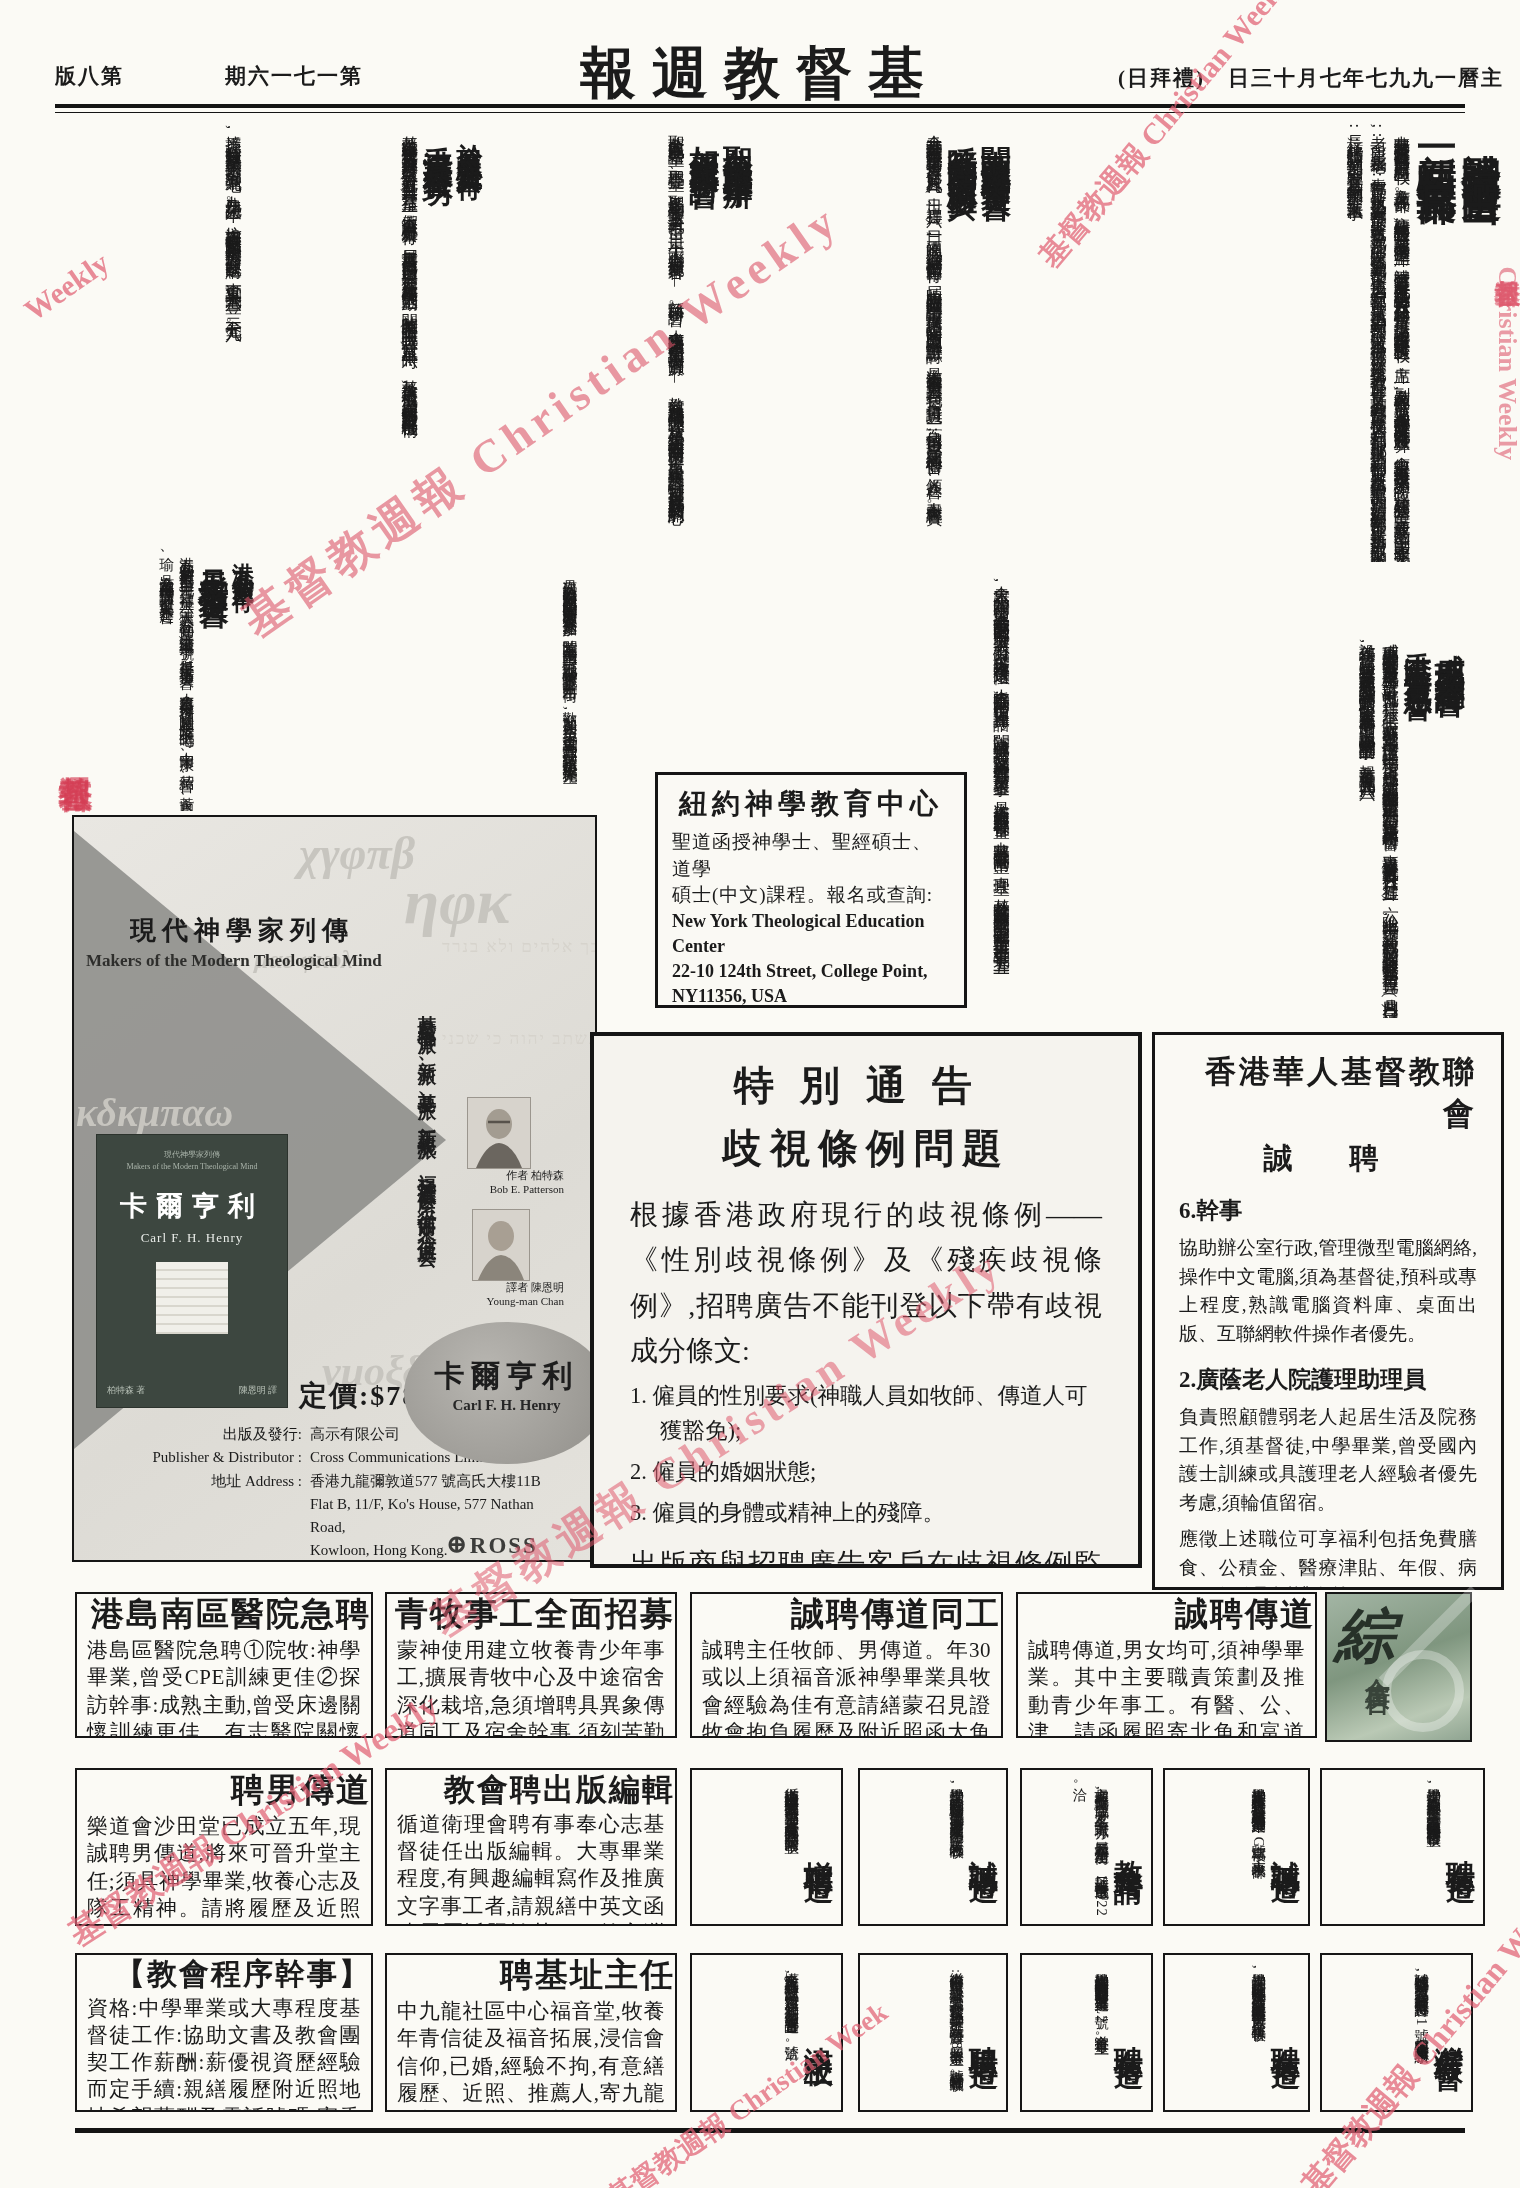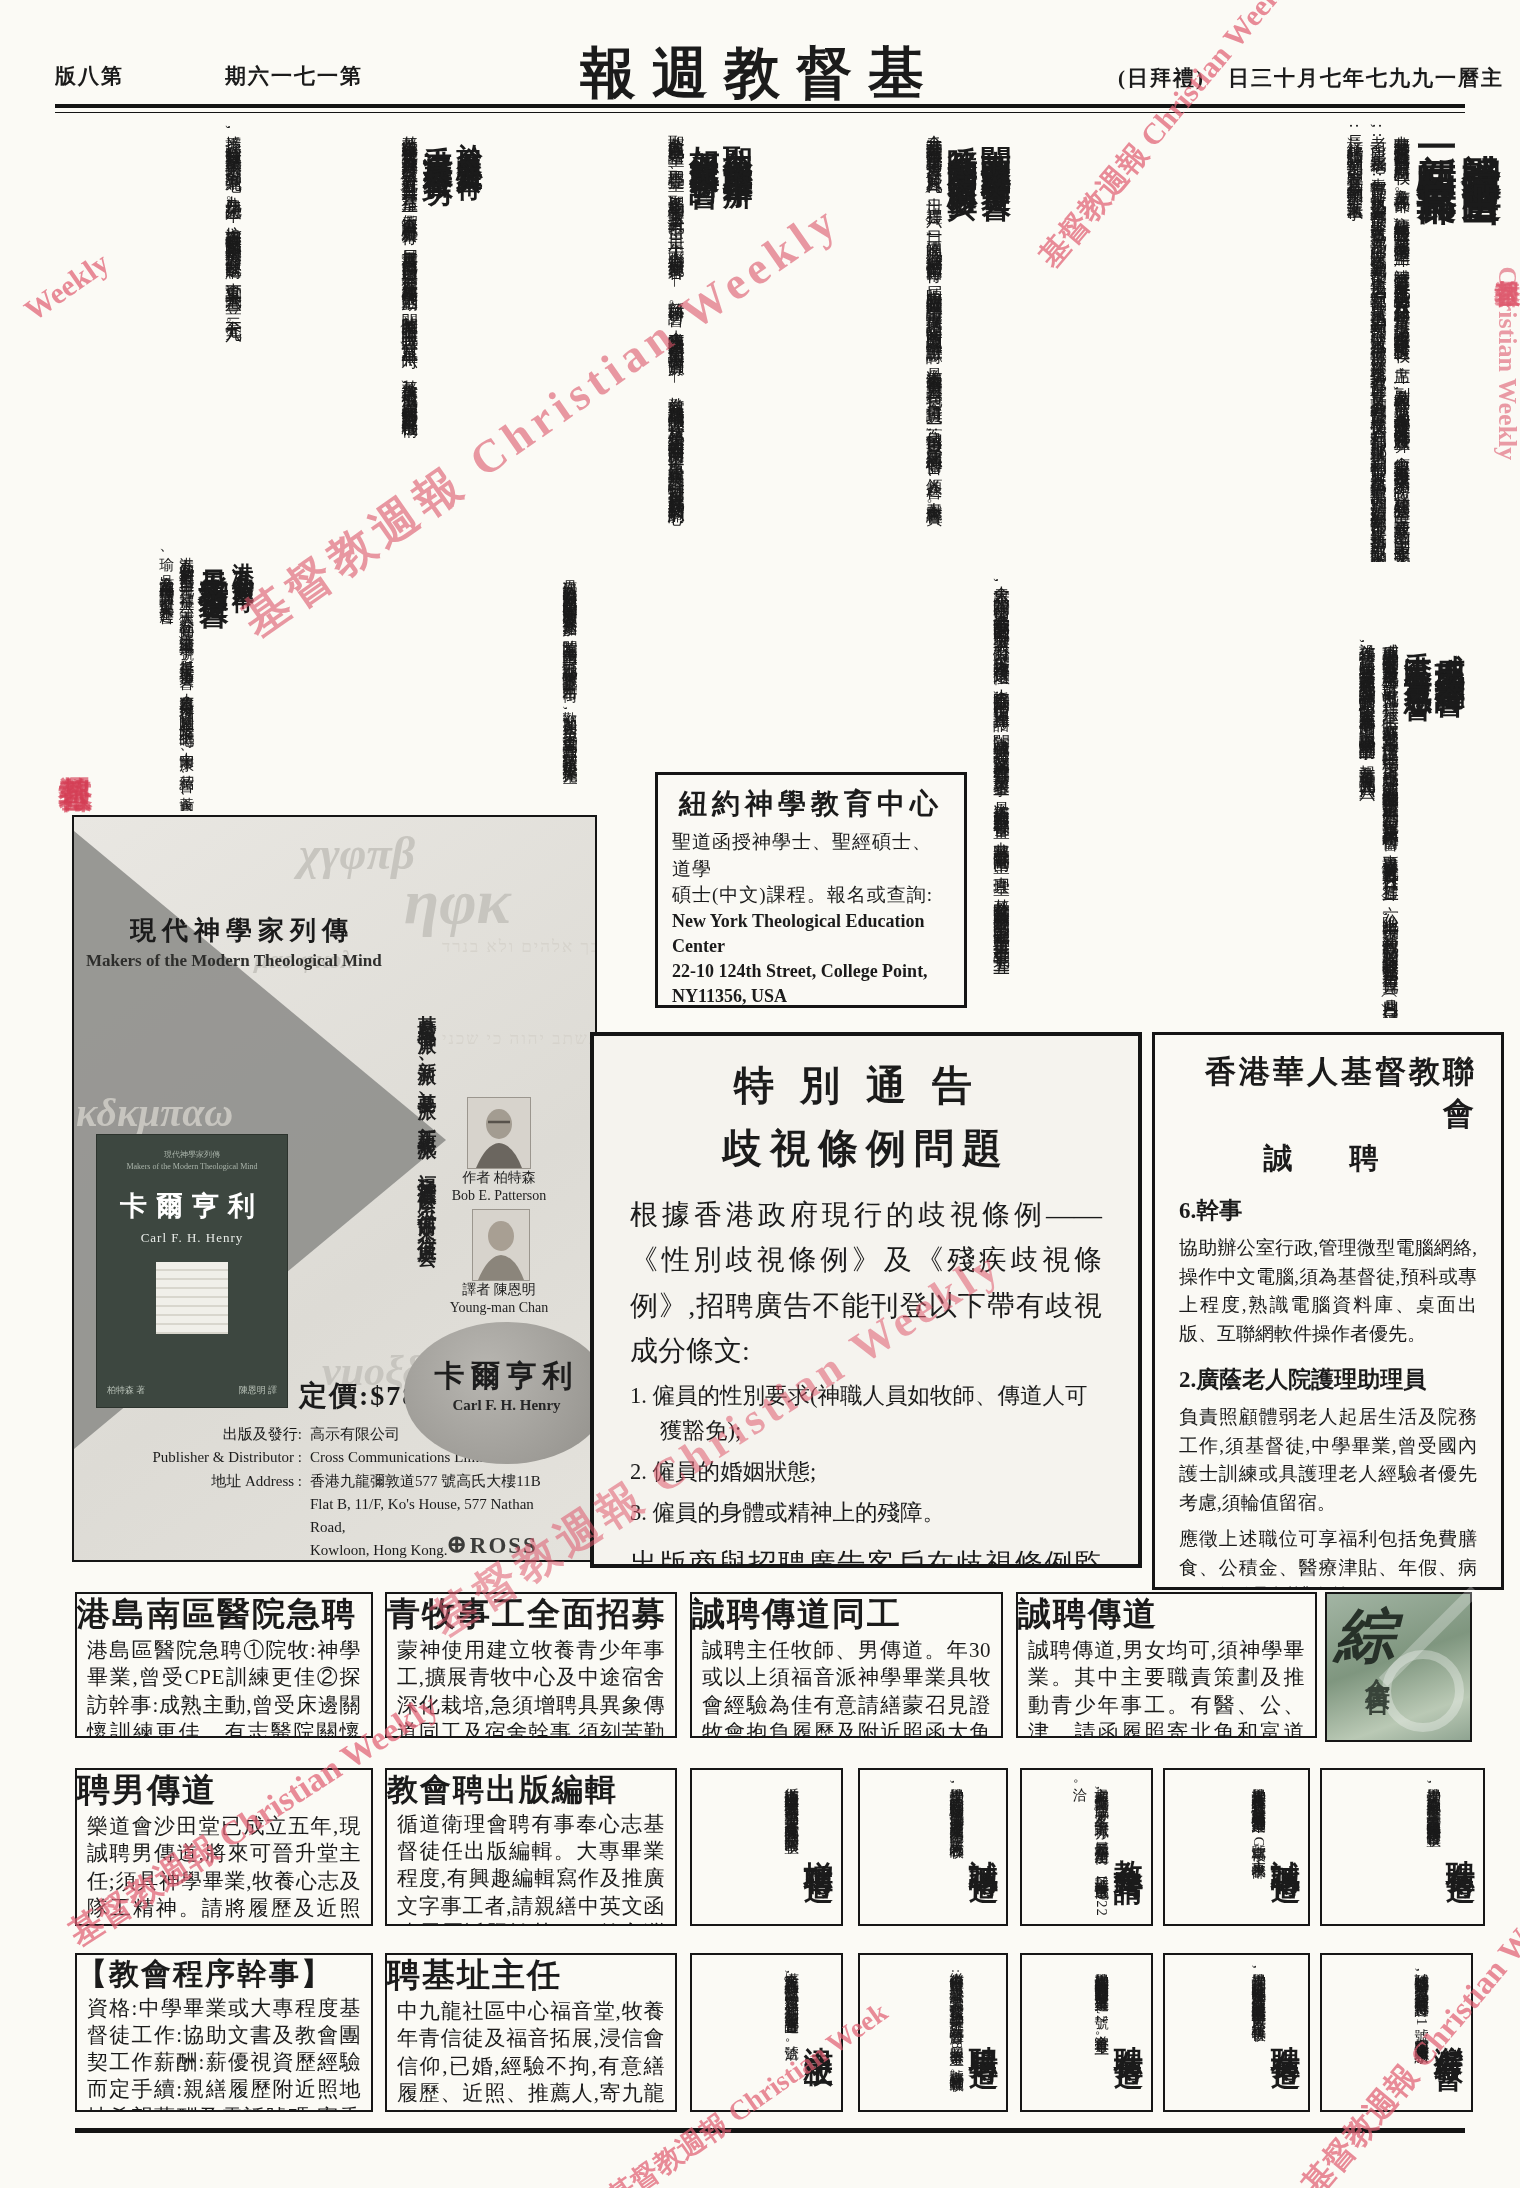--- a/index.html
+++ b/index.html
@@ -35,21 +35,21 @@
   .cover .cr{position:absolute;bottom:10px;left:0;right:0;display:flex;justify-content:space-between;
              padding:0 10px;font-size:9px;color:#b9c2b8;}
   .price{position:absolute;left:225px;top:560px;font-size:28px;font-weight:bold;letter-spacing:2px;}
   .pub{position:absolute;left:16px;top:606px;width:480px;font-size:15px;line-height:1.55;}
   .pubrow{display:flex;}
   .publab{width:212px;text-align:right;flex:none;padding-right:8px;}
   .crosslogo{position:absolute;left:372px;top:712px;font-size:23px;font-weight:bold;color:#3c3c3a;letter-spacing:2px;}
   .crosslogo .plus{font-size:26px;}
   .photo{position:absolute;background:#ccc8c1;border:1px solid #9b968e;}
   .photo svg{display:block;}
-  .pcap{position:absolute;text-align:center;font-size:14px;line-height:1.25;color:#222;}
+  .pcap{position:absolute;text-align:right;font-size:11px;line-height:1.25;color:#222;}
   .ellipse{position:absolute;left:330px;top:505px;width:205px;height:142px;border-radius:50%;
            background:radial-gradient(circle at 40% 35%,#b8b6b1,#908e89);text-align:center;}
   .ellipse .et{font-size:30px;font-weight:bold;letter-spacing:6px;margin-top:34px;color:#1d1d1d;}
   .ellipse .ee{font-size:15px;font-weight:bold;color:#262626;}
   .qblock{position:absolute;left:212px;top:182px;width:160px;height:310px;writing-mode:vertical-rl;
           font-size:19px;font-weight:bold;line-height:2.0;letter-spacing:4px;color:#1e1e1e;}
   
   #nytec{padding:10px 14px;border-width:3px;}
   #nytec .t{font-size:28px;font-weight:bold;text-align:center;letter-spacing:5px;margin-bottom:6px;}
   #nytec .cn{font-size:19px;letter-spacing:1px;line-height:1.4;}
@@ -61,21 +61,21 @@
   #notice .p{font-size:28px;line-height:1.62;margin-top:16px;text-align:justify;}
   #notice .item{font-size:22.5px;line-height:1.55;padding-left:30px;text-indent:-30px;margin-top:6px;}
   
   #union{padding:16px 24px;border-width:3px;}
   #union .t{font-size:31px;font-weight:bold;text-align:right;letter-spacing:3px;}
   #union .st{font-size:29px;font-weight:bold;text-align:center;letter-spacing:14px;margin-top:4px;}
   #union .jt{font-size:23px;font-weight:bold;margin-top:16px;}
   #union .p{font-size:19px;line-height:1.5;text-align:justify;margin-top:8px;}
   
   .cbox{position:absolute;border:2.5px solid #161616;background:#fbfaf5;overflow:hidden;box-sizing:border-box;}
-  .ctitle{font-size:33px;font-weight:bold;text-align:left;line-height:1.15;margin-top:2px;letter-spacing:2px;}
+  .ctitle{font-size:33px;font-weight:bold;text-align:right;line-height:1.15;margin-top:2px;letter-spacing:2px;}
   .cbody{font-size:21px;line-height:1.3;padding:3px 10px 4px;text-align:justify;letter-spacing:.5px;}
   .vbox{writing-mode:vertical-rl;text-orientation:mixed;padding:6px 6px;}
   .vtitle{font-size:29px;font-weight:bold;letter-spacing:5px;text-align:center;line-height:1.15;}
   .vbody{font-size:14.5px;line-height:1.5;letter-spacing:1px;text-align:justify;}
   
   #promo{position:absolute;border:2.5px solid #161616;box-sizing:border-box;
          background:linear-gradient(160deg,#a3b5a4,#7f967f 45%,#bac9b5 78%,#8fa491);}
   #promo .ring{position:absolute;right:6px;bottom:8px;width:64px;height:64px;border:9px solid rgba(255,255,255,.32);border-radius:50%;}
   #promo .band{position:absolute;right:-24px;top:36px;width:130px;height:12px;background:rgba(255,255,255,.28);transform:rotate(-45deg);}
   #promo .big{position:absolute;left:8px;top:2px;font-size:60px;font-weight:bold;color:#273129;font-style:italic;}

